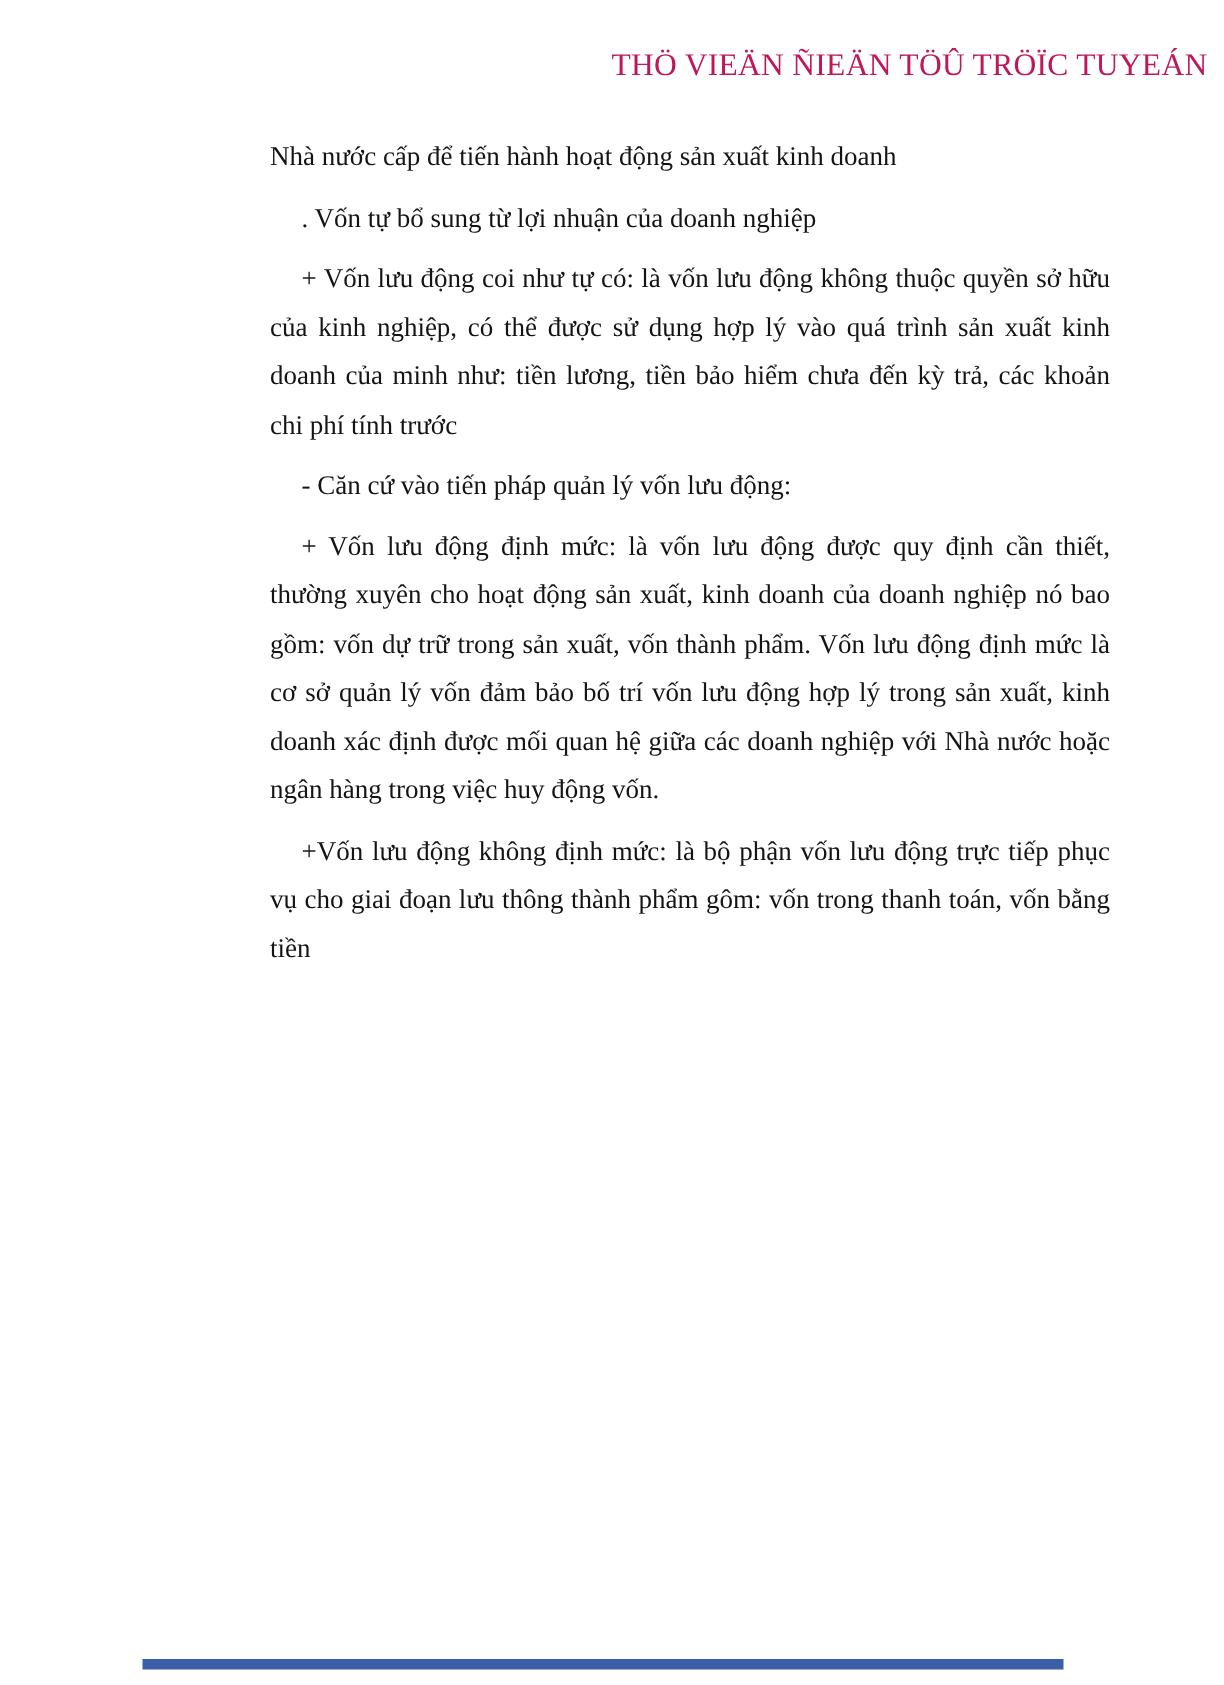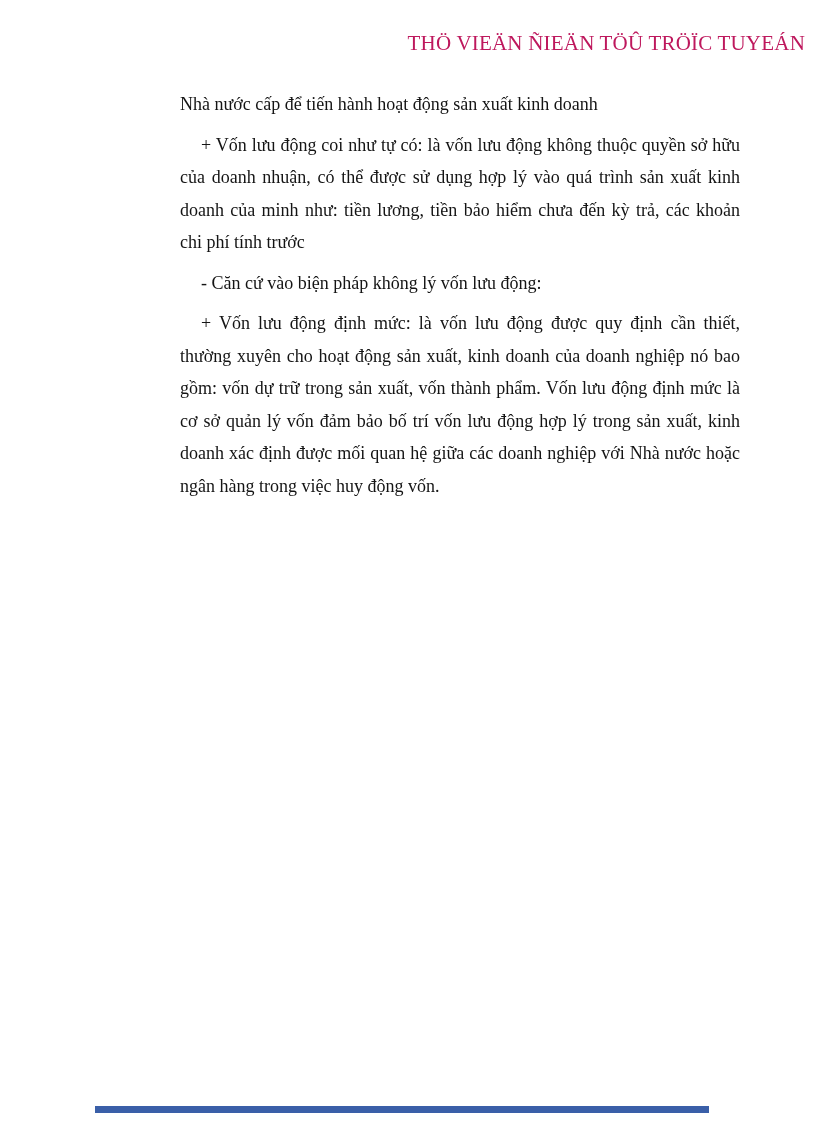--- a/index.html
+++ b/index.html
@@ -48,18 +48,20 @@
     height: 7px;
   }
 </style>
 </head>
 <body>
 
 <div class="watermark-header">THÖ VIEÄN ÑIEÄN TÖÛ TRÖÏC TUYEÁN</div>
 
 <div class="content">
   <p>Nhà nước cấp để tiến hành hoạt động sản xuất kinh doanh</p>
-  <p class="indent">+ Vốn lưu động coi như tự có: là vốn lưu động không thuộc quyền sở hữu của doanh nhuận, có thể được sử dụng hợp lý vào quá trình sản xuất kinh doanh của minh như: tiền lương, tiền bảo hiểm chưa đến kỳ trả, các khoản chi phí tính trước</p>
-  <p class="indent">- Căn cứ vào biện pháp không lý vốn lưu động:</p>
+  <p class="indent">. Vốn tự bổ sung từ lợi nhuận của doanh nghiệp</p>
+  <p class="indent">+ Vốn lưu động coi như tự có: là vốn lưu động không thuộc quyền sở hữu của kinh nghiệp, có thể được sử dụng hợp lý vào quá trình sản xuất kinh doanh của minh như: tiền lương, tiền bảo hiểm chưa đến kỳ trả, các khoản chi phí tính trước</p>
+  <p class="indent">- Căn cứ vào tiến pháp quản lý vốn lưu động:</p>
   <p class="indent">+ Vốn lưu động định mức: là vốn lưu động được quy định cần thiết, thường xuyên cho hoạt động sản xuất, kinh doanh của doanh nghiệp nó bao gồm: vốn dự trữ trong sản xuất, vốn thành phẩm. Vốn lưu động định mức là cơ sở quản lý vốn đảm bảo bố trí vốn lưu động hợp lý trong sản xuất, kinh doanh xác định được mối quan hệ giữa các doanh nghiệp với Nhà nước hoặc ngân hàng trong việc huy động vốn.</p>
+  <p class="indent">+Vốn lưu động không định mức: là bộ phận vốn lưu động trực tiếp phục vụ cho giai đoạn lưu thông thành phẩm gôm: vốn trong thanh toán, vốn bằng tiền</p>
 </div>
 
 <div class="footer-bar" style="background: rgb(58, 95, 168);"></div>
 
 </body></html>

